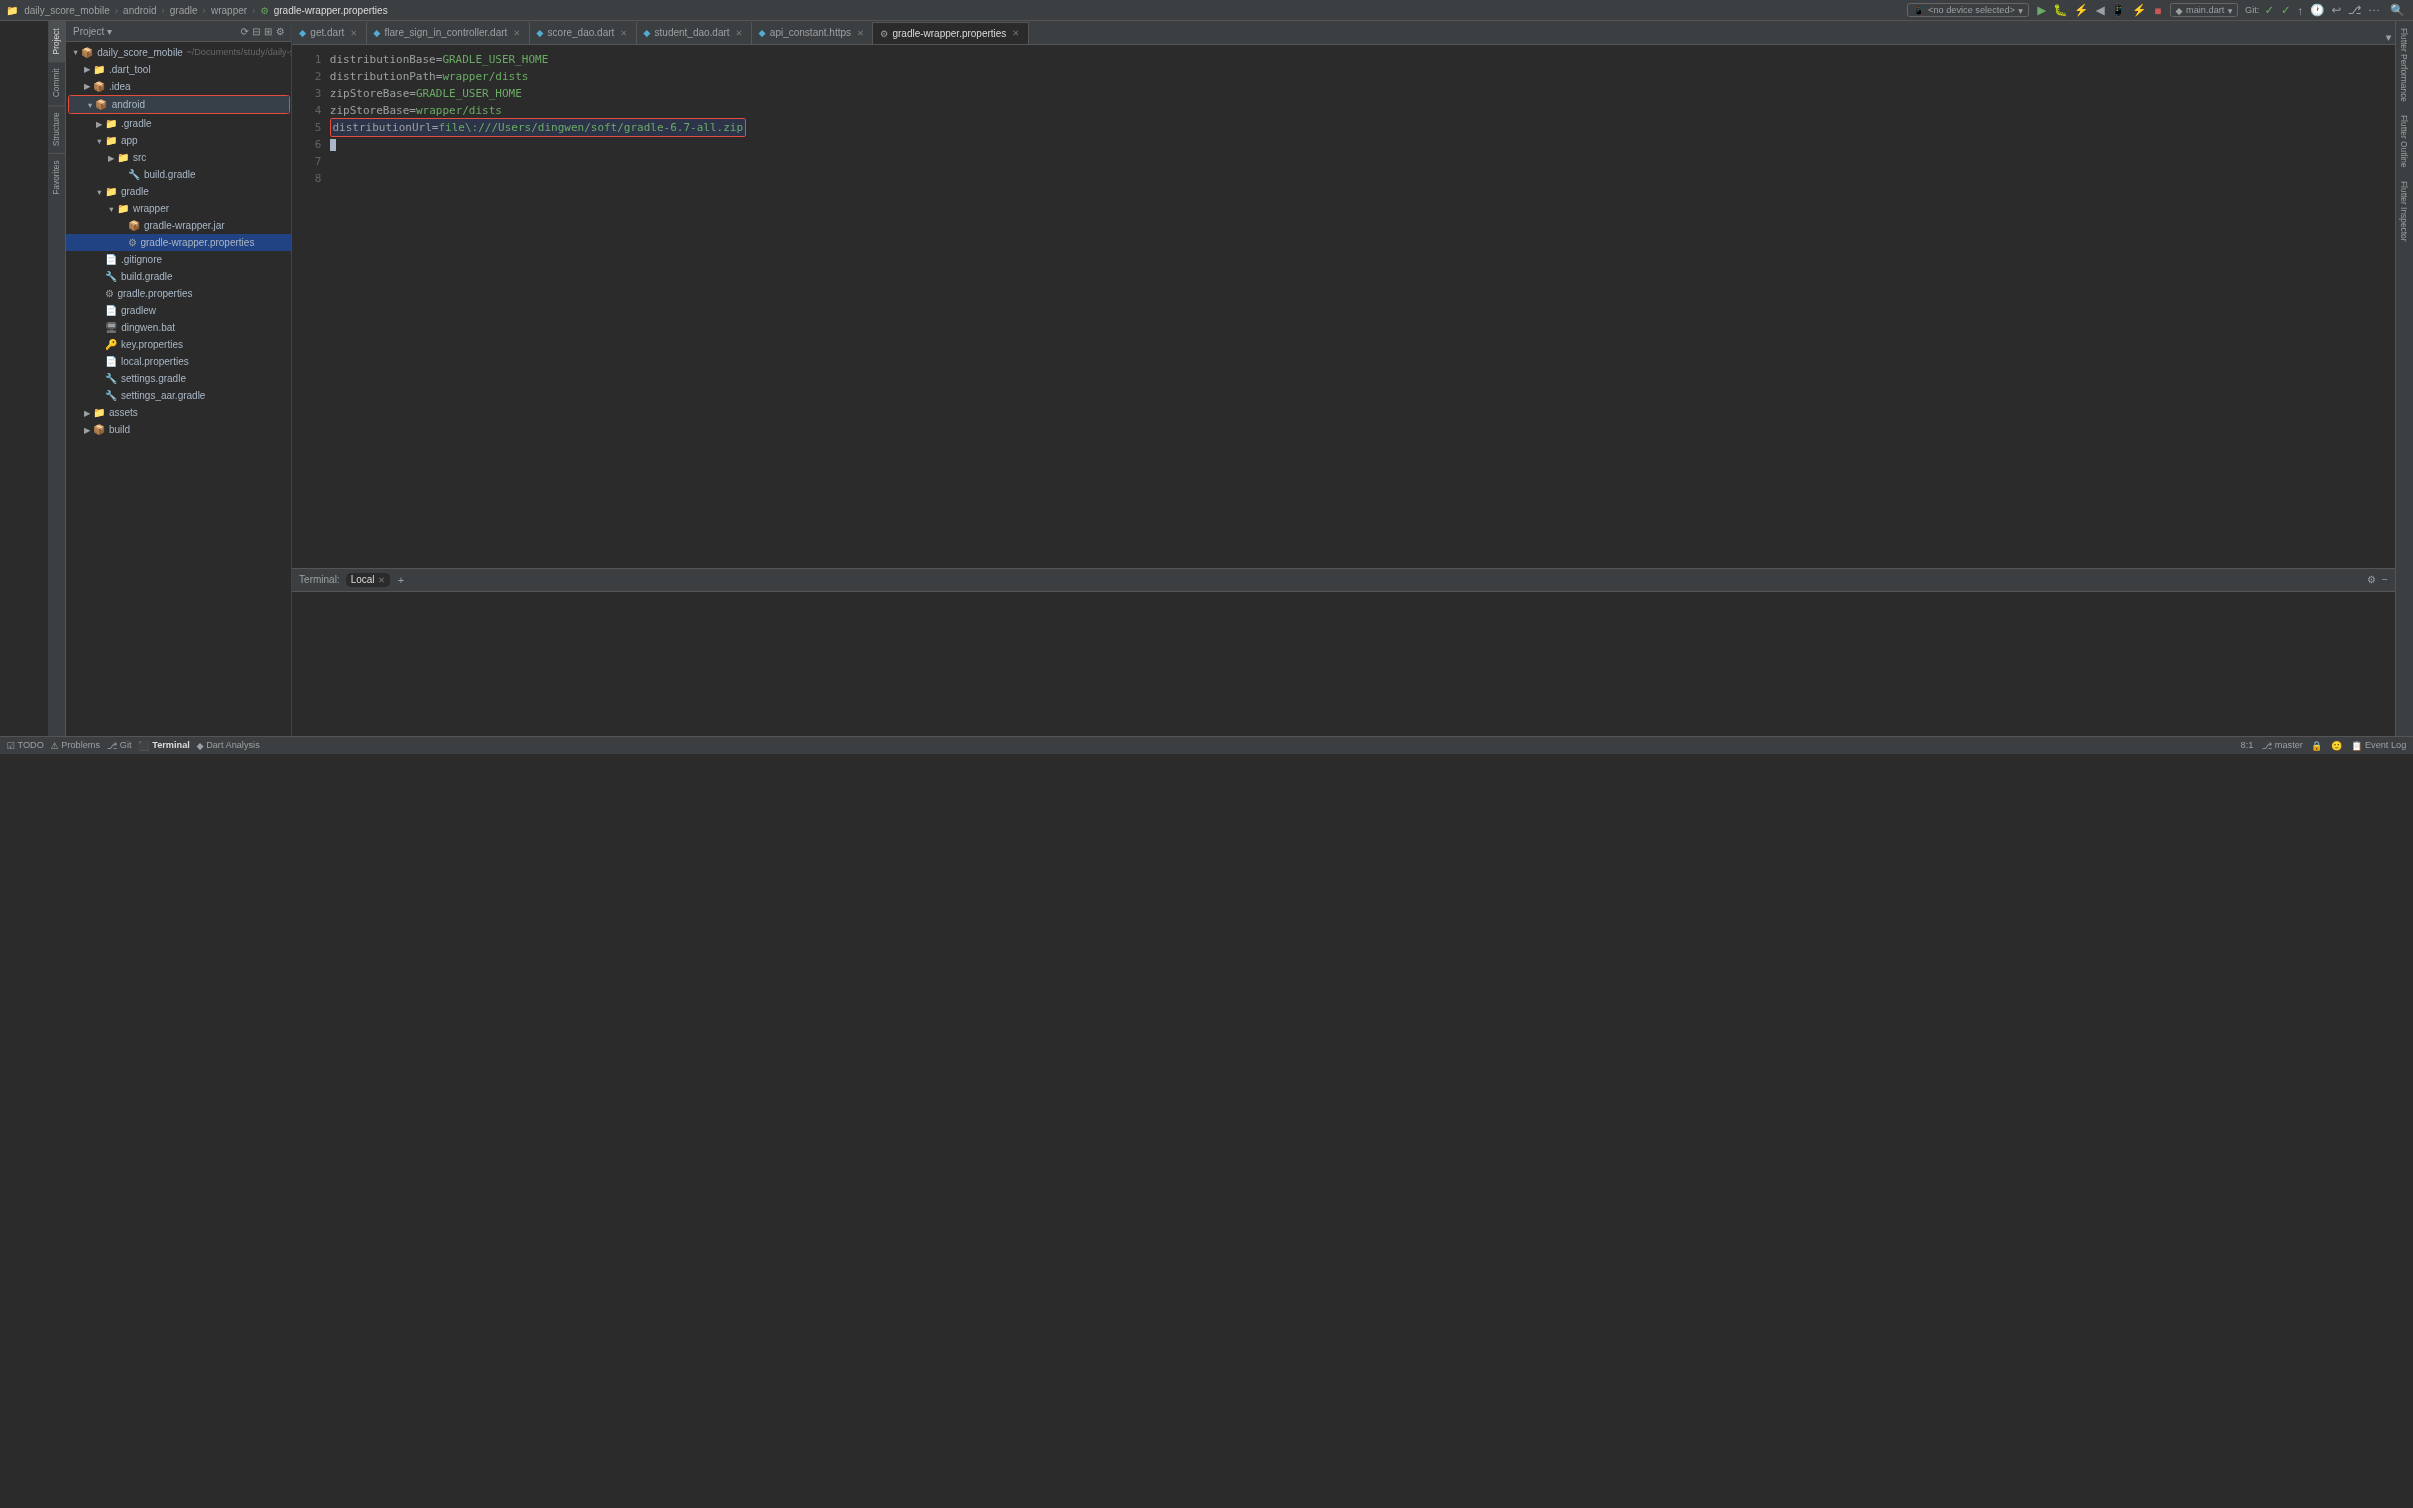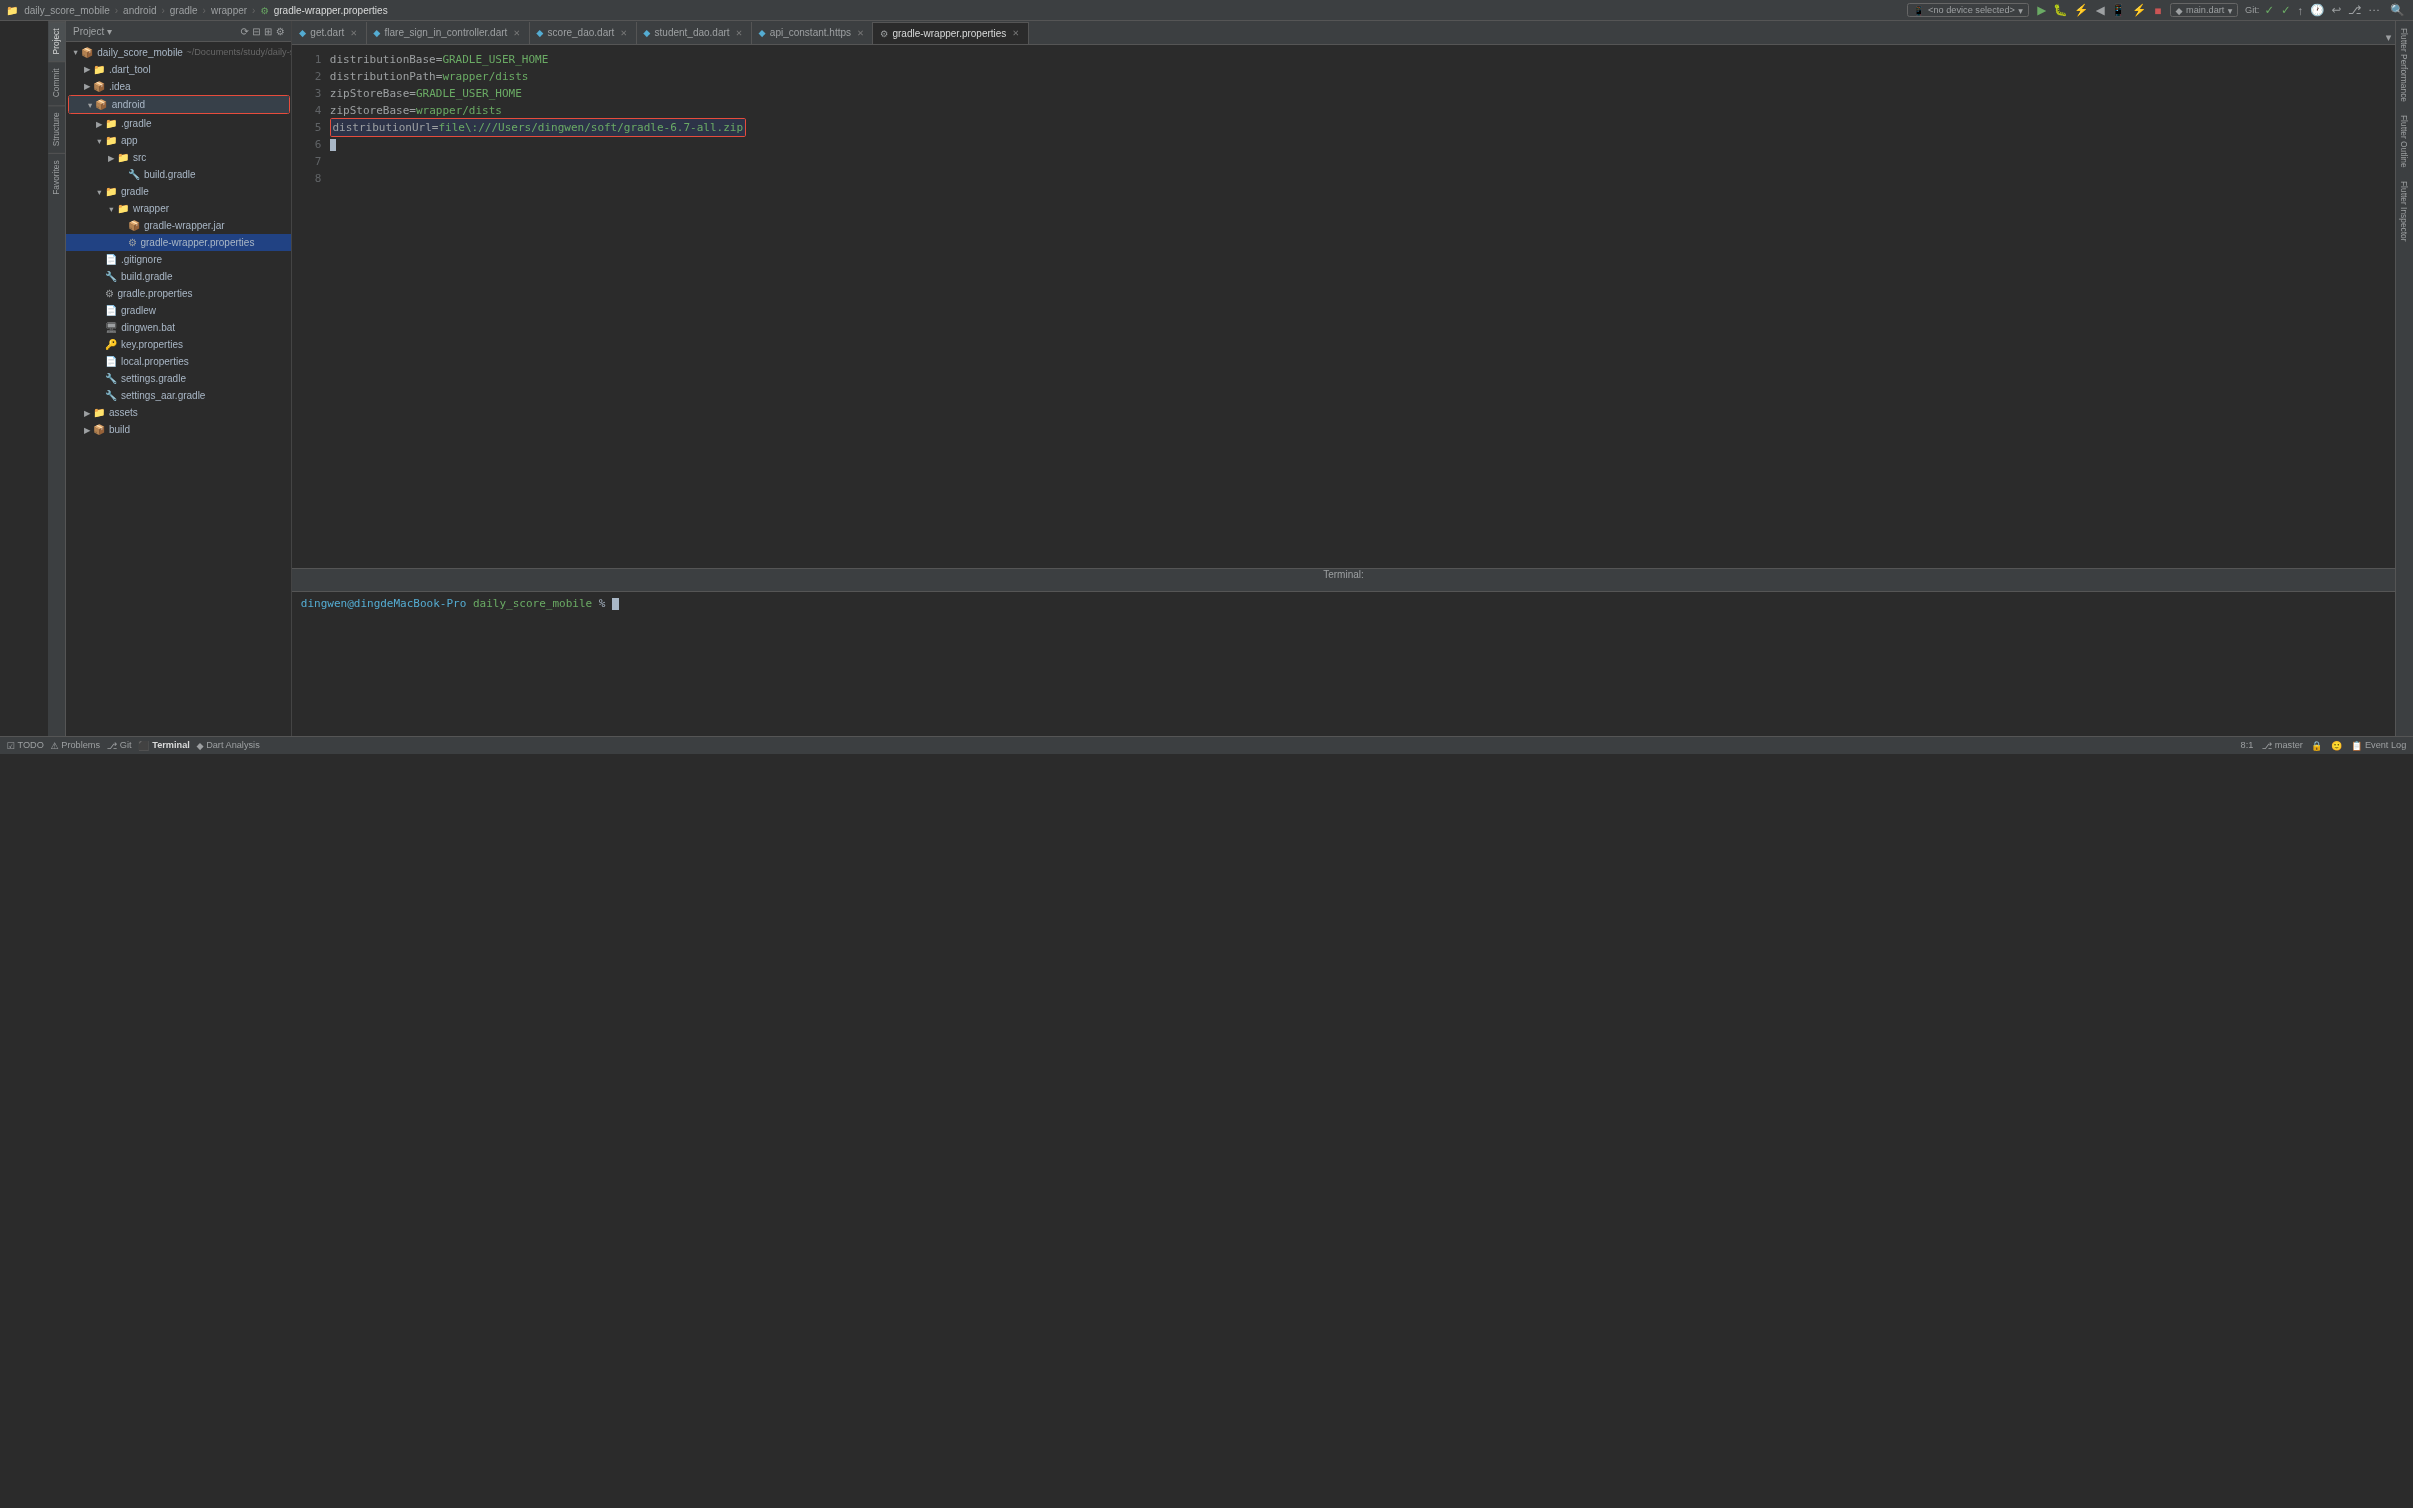--- a/index.html
+++ b/index.html
@@ -269,25 +269,24 @@
       border-top: 0.8px solid #555;
       background: #2b2b2b;
       flex-shrink: 0;
     }
     #terminal-header {
       height: 23.5px;
       background: #3c3f41;
       display: flex;
       align-items: center;
       padding: 0 6.7px;
-      gap: 14px;
+      gap: 6px;
       font-size: 10px;
       color: #9da0a2;
       border-bottom: 0.8px solid #555;
-      flex-direction: column;
     }
     .terminal-tab {
       display: flex;
       align-items: center;
       gap: 3.4px;
       padding: 1.7px 5px;
       border-radius: 5px;
       cursor: pointer;
     }
     .terminal-tab.active { background: #2b2b2b; color: #d9dada; }
@@ -701,31 +700,20 @@
       <div id="terminal-header">
         <span style="color:#9da0a2; font-size:10px;">Terminal:</span>
         <div class="terminal-tab active">
           <span>Local</span>
           <span class="terminal-tab-close">✕</span>
         </div>
         <span class="term-plus">+</span>
         <span class="term-settings">⚙</span>
         <span class="term-minimize">−</span>
       </div>
-      <div id="terminal-body">
-        <div>
-          <span class="term-prompt">dingwen@dingdeMacBook-Pro</span>
-          <span> </span>
-          <span class="term-path">daily_score_mobile</span>
-          <span> </span>
-          <span>%</span>
-          <span> </span>
-          <span class="term-cursor"></span>
-        </div>
-      </div>
     </div>
   </div>
 
   <div id="right-panel">
     <div class="right-label">Flutter Performance</div>
     <div class="right-label">Flutter Outline</div>
     <div class="right-label">Flutter Inspector</div>
   </div>
 
 </div>

